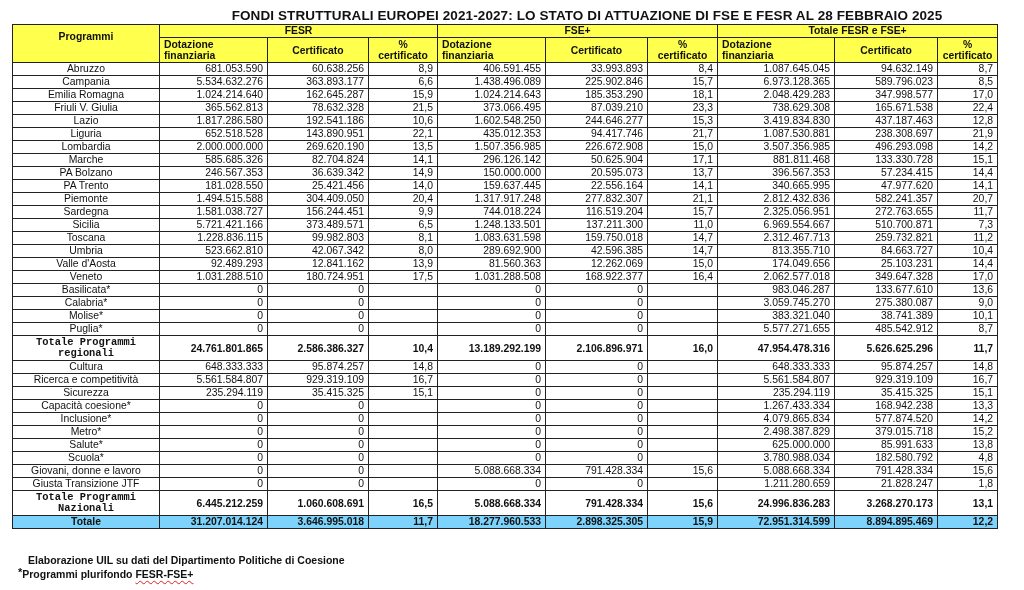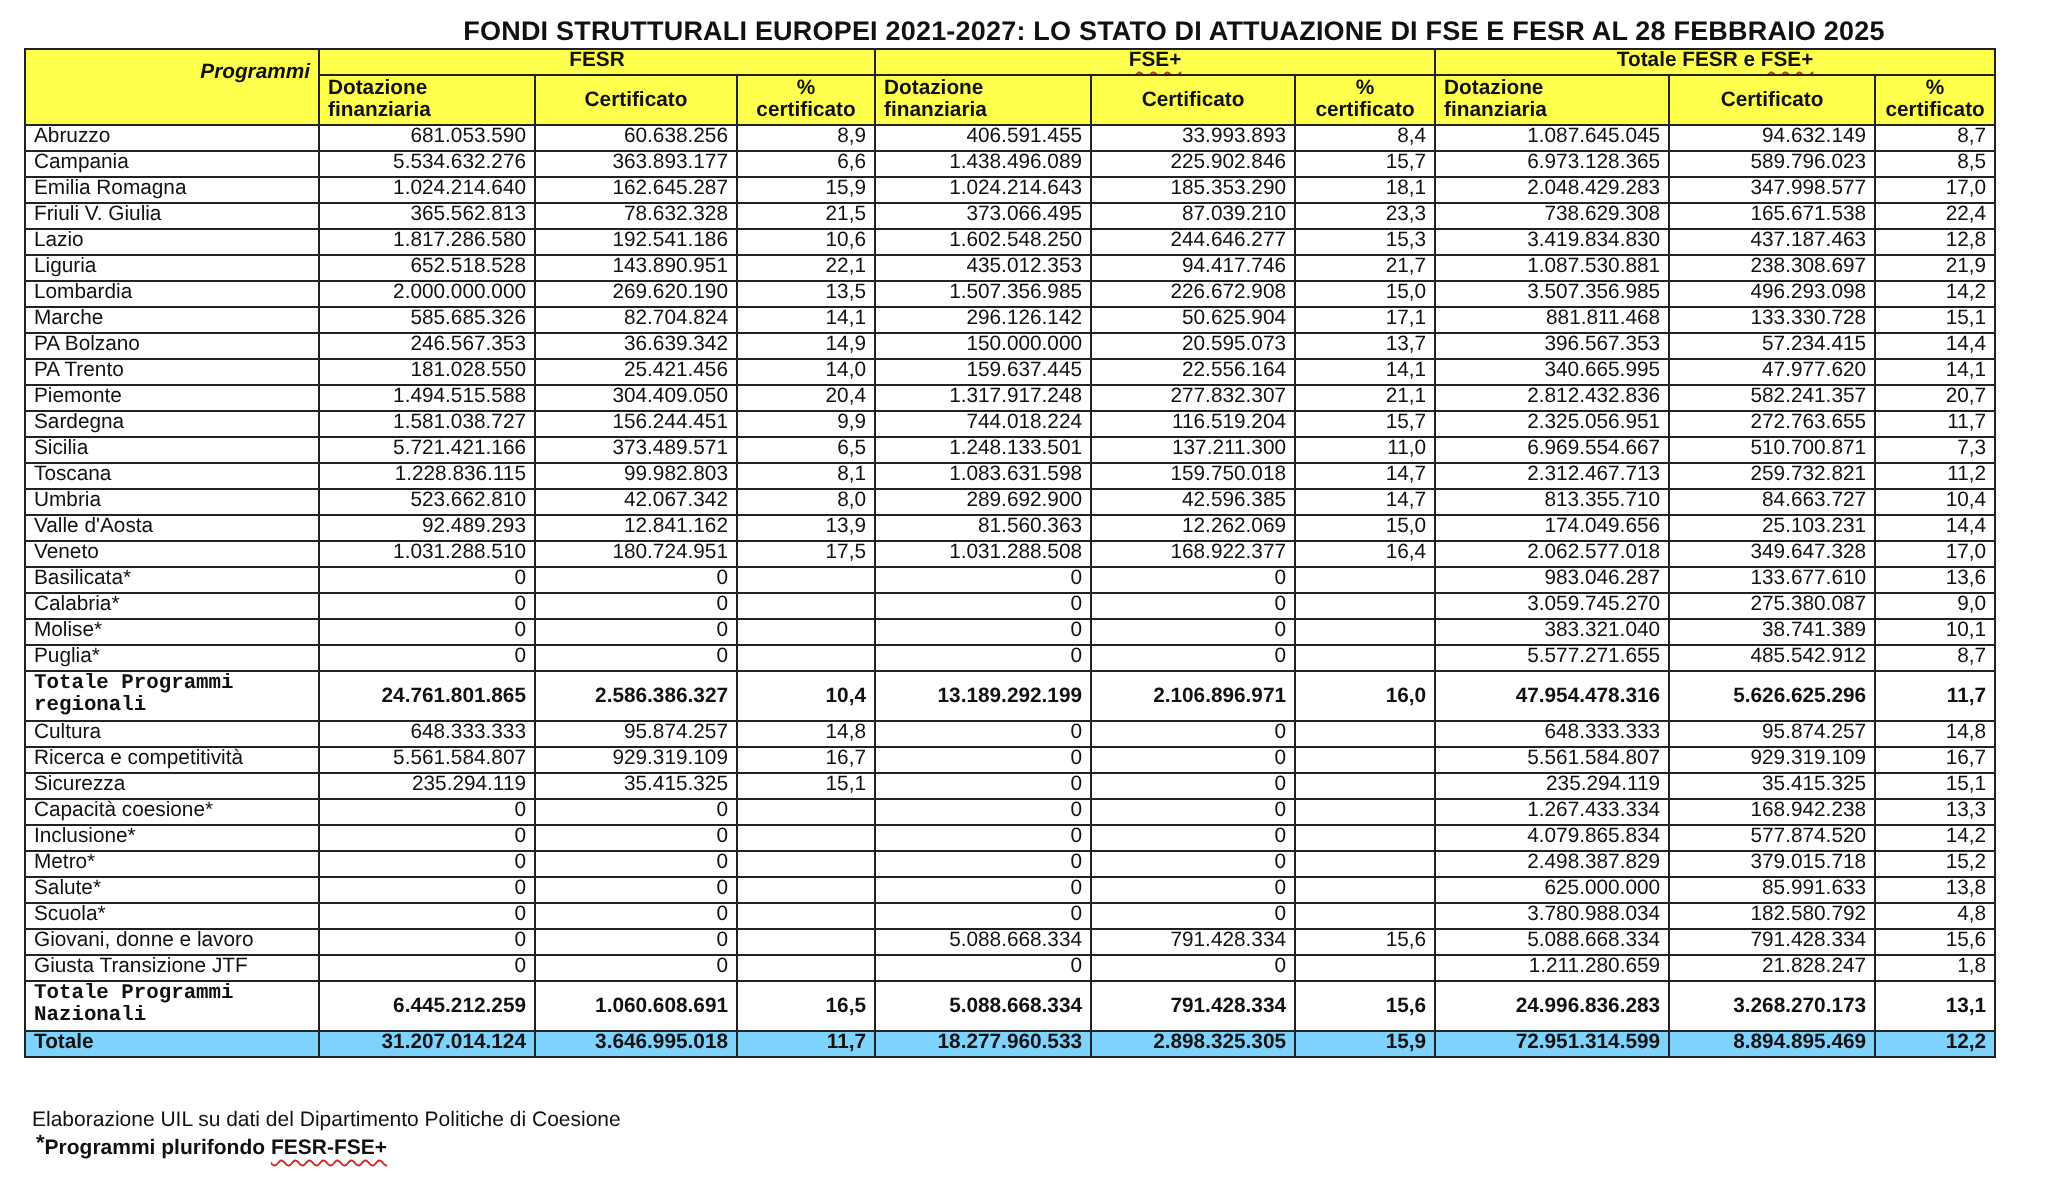--- a/index.html
+++ b/index.html
@@ -1,30 +1,30 @@
 <!DOCTYPE html>
 <html><head>
 <meta charset="utf-8">
 <style>
   html, body { margin: 0; padding: 0; background: #ffffff; }
   body { width: 1024px; height: 590px; overflow: hidden; font-family: "Liberation Sans", sans-serif; color: #111; }
   .title { position: absolute; left: 0; top: 8px; width: 1024px; text-align: center; font-weight: bold; font-size: 13.5px; letter-spacing: 0.1px; padding-left: 150px; box-sizing: border-box; }
   table { position: absolute; left: 12px; top: 24px; border-collapse: collapse; table-layout: fixed; width: 985px; }
   td, th { border: 1px solid #222; font-size: 10.4px; line-height: 12px; padding: 0 4px; white-space: nowrap; overflow: hidden; }
   th { background: #ffff4d; font-weight: bold; text-align: center; }
-  th.left { text-align: right; vertical-align: top; padding-top: 6px; font-style: italic; }
+  th.left { text-align: center; vertical-align: top; padding-top: 6px; }
   th.sub { height: 24px; line-height: 11px; }
   th.grp { height: 12px; margin-top: 44px; }
   td { height: 12px; text-align: right; }
-  td.name { text-align: left; }
+  td.name { text-align: center; }
   tr.bold td { font-weight: bold; height: 24px; line-height: 11px; }
   tr.bold td.name { white-space: normal; font-family: Liberation Mono, monospace; }
   tr.total td { background: #7dd3fc; font-weight: bold; height: 12px; }
   .u { text-decoration: underline wavy #d22; text-decoration-thickness: 1px; text-underline-offset: 2px; }
-  .note1 { position: absolute; left: 16px; top: 554px; font-size: 10.5px; font-weight: normal; }
+  .note1 { position: absolute; left: 28px; top: 554px; font-size: 10.5px; font-weight: bold; }
   .note2 { position: absolute; left: 18px; top: 566px; font-size: 10.5px; font-weight: bold; }
   .note2 sup { font-size: 11px; vertical-align: 2px; }
 </style>
 </head>
 <body>
 
 <div class="title">FONDI STRUTTURALI EUROPEI 2021-2027: LO STATO DI ATTUAZIONE DI FSE E FESR AL 28 FEBBRAIO 2025</div>
 
 <table>
   <colgroup>

